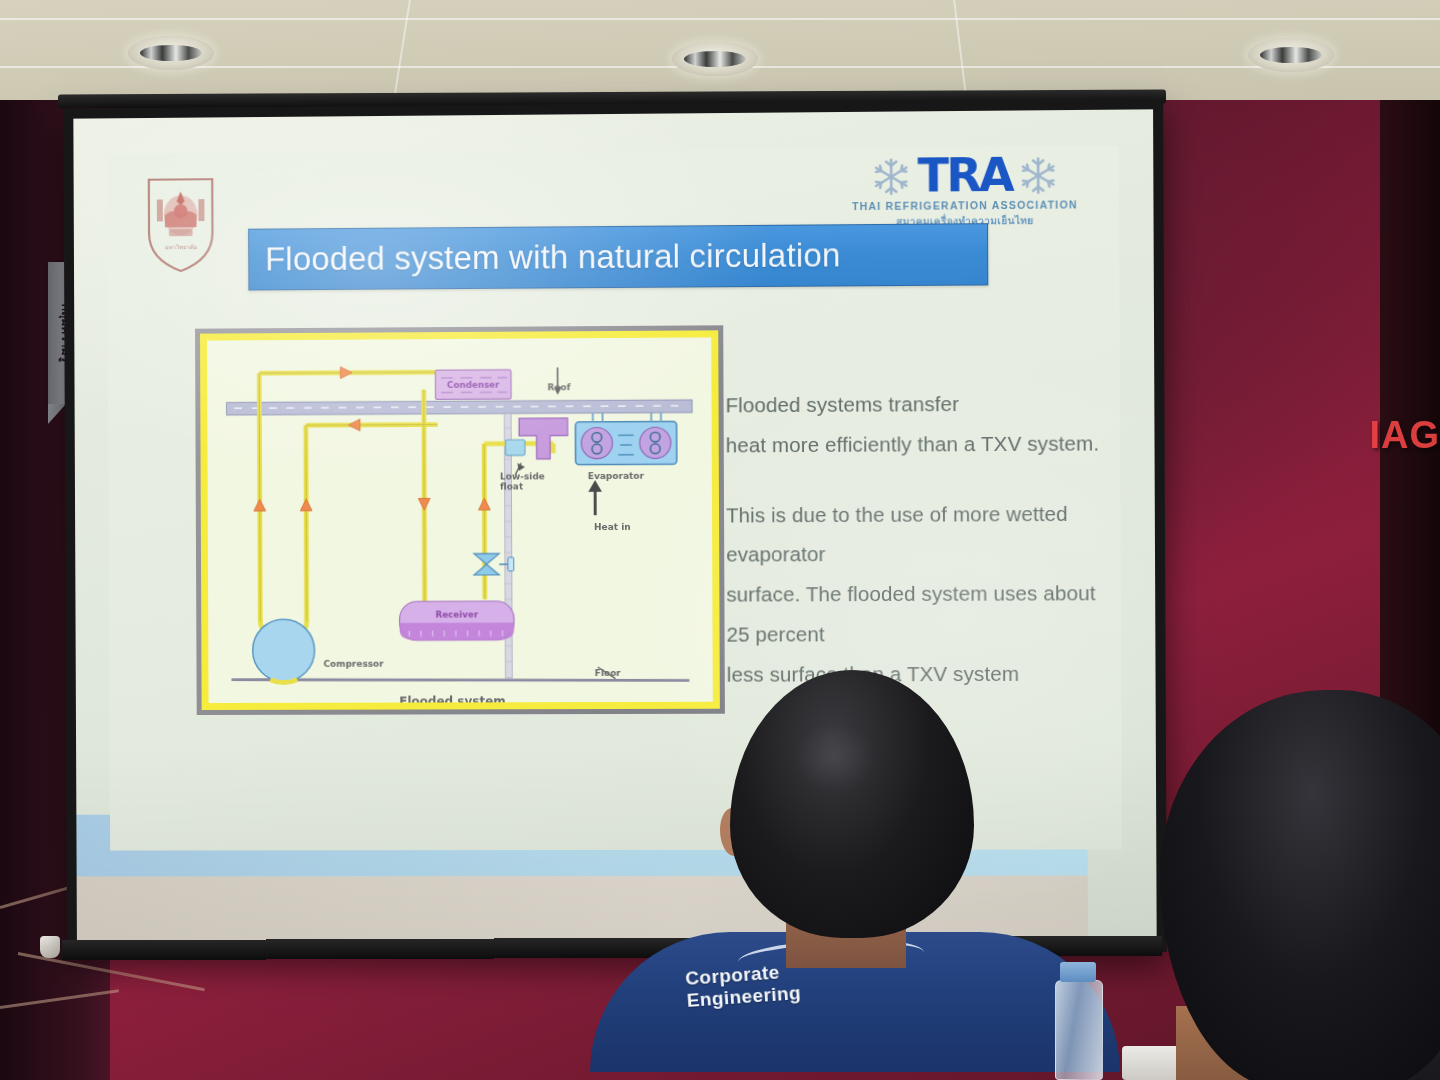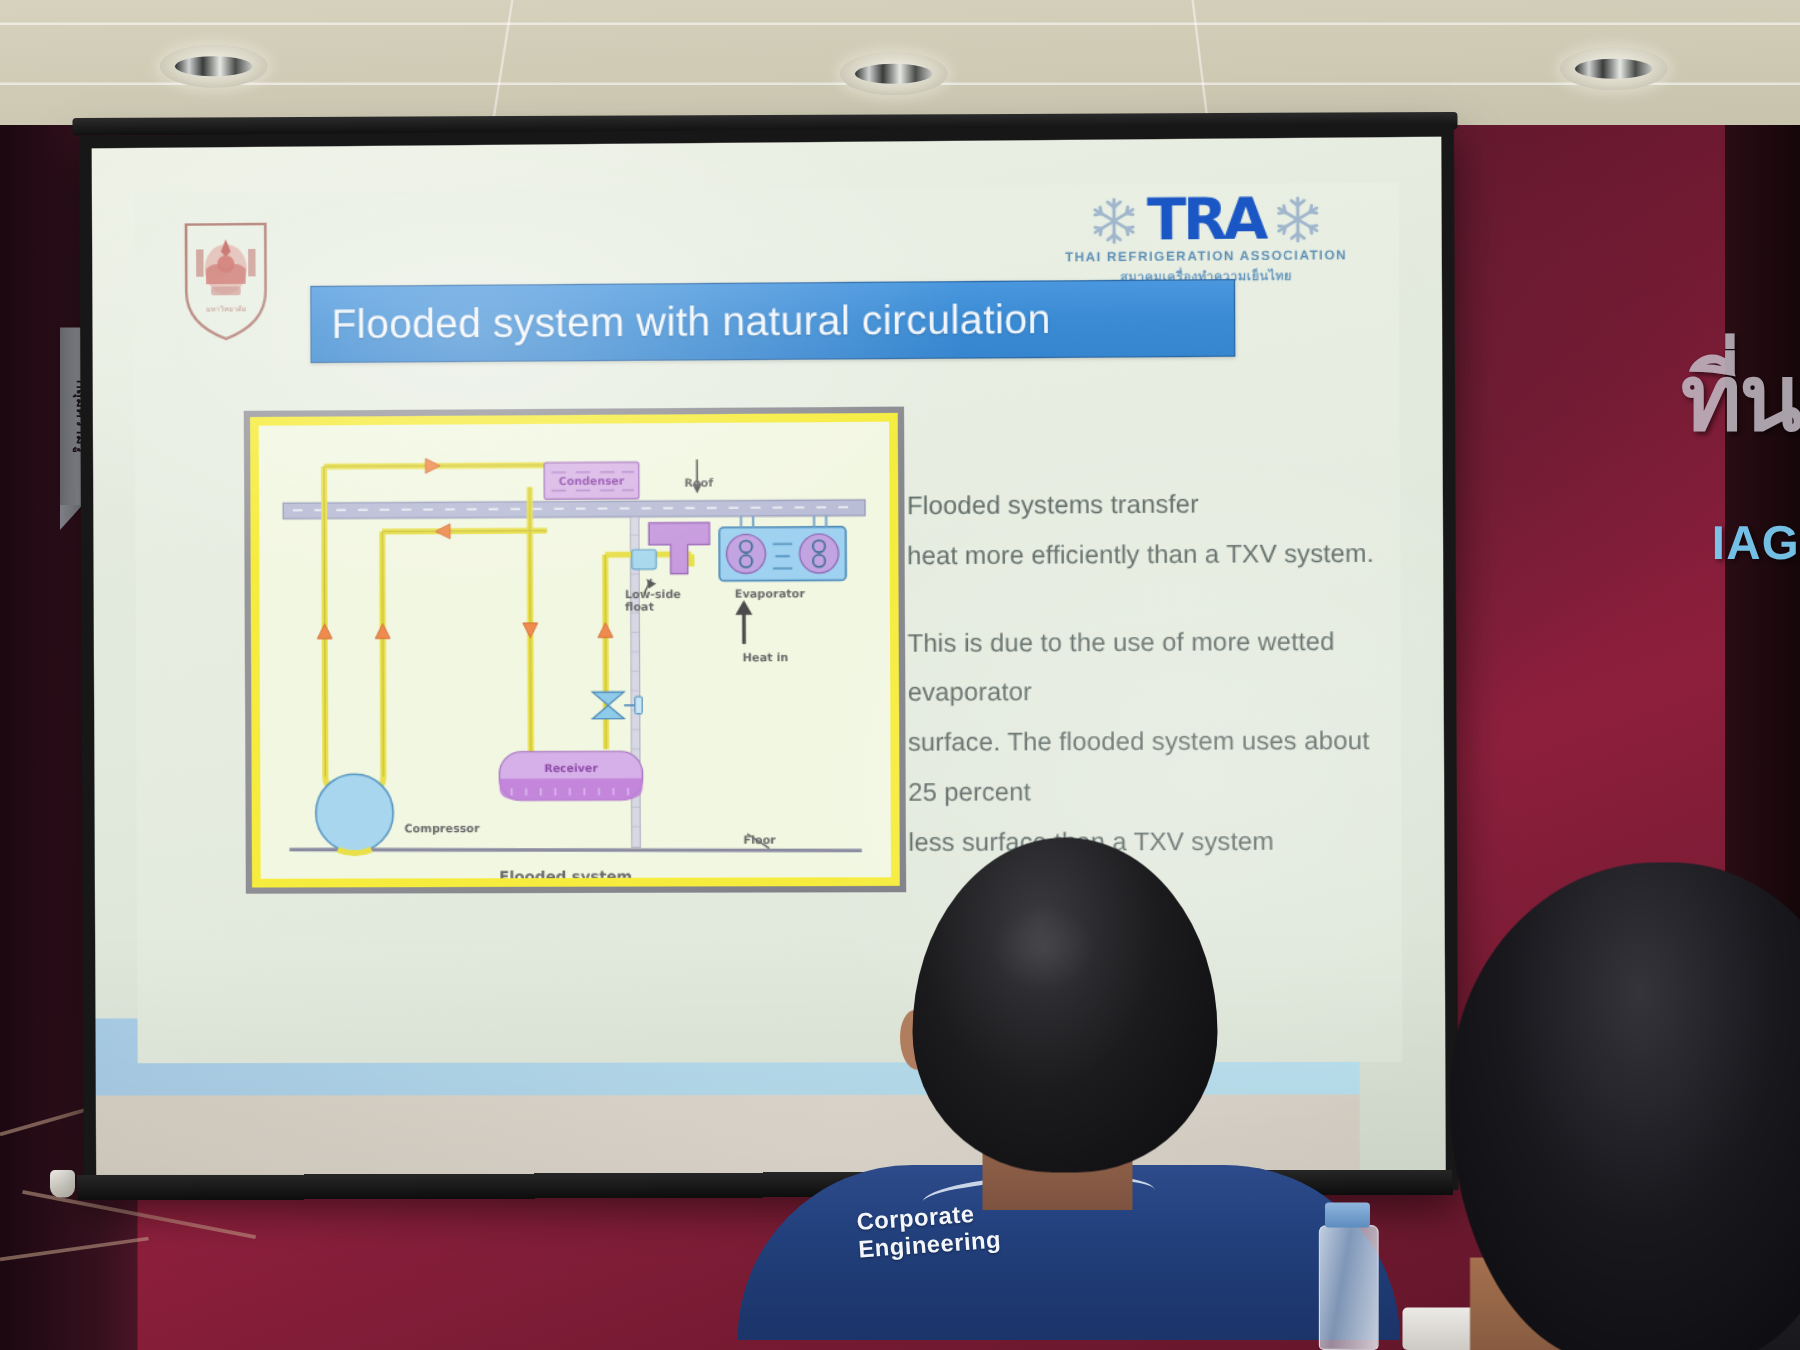--- a/index.html
+++ b/index.html
@@ -59,21 +59,21 @@
   .wall-thai {
     position: absolute; right: 0px; top: 282px;
     font-family: "DejaVu Serif", serif;
     font-size: 74px; font-weight: 700; color: #c3bcc6;
     letter-spacing: -2px; line-height: 1; white-space: nowrap;
     text-shadow: 2px 2px 4px rgba(0,0,0,.6);
     opacity: .85;
   }
   .wall-iag {
     position: absolute; right: 0px; top: 414px;
-    font-size: 38px; font-weight: 700; color: #7dd3fc;
+    font-size: 38px; font-weight: 700; color: #ef4444;
     letter-spacing: 1px; white-space: nowrap;
     text-shadow: 2px 2px 4px rgba(0,0,0,.6);
     opacity: .9;
   }
 
   
   .banner {
     position: absolute; left: 48px; top: 262px;
     width: 36px; height: 142px;
     background: linear-gradient(90deg,#6d6f76 0%,#9b9da4 40%,#7d7f86 100%);
@@ -305,21 +305,20 @@
   </div>
 
   <div class="wall"></div>
   <div class="wall-dark-left"></div>
   <div class="wall-dark-right"></div>
 
   <div class="wall-line" style="left:0px;  top:906px; width:150px; transform:rotate(-16deg);"></div>
   <div class="wall-line" style="left:18px; top:952px; width:190px; transform:rotate(11deg);"></div>
   <div class="wall-line" style="left:0px;  top:1006px; width:120px; transform:rotate(-8deg);"></div>
 
-  <div class="wall-thai">ที่น</div>
   <div class="wall-iag">IAG</div>
 
   <div class="banner">
     <div class="banner-text">กลุ่มความรู้</div>
   </div>
 
   <div class="screen-roller"></div>
   <div class="screen-knob"></div>
 
   <div class="screen-frame">

